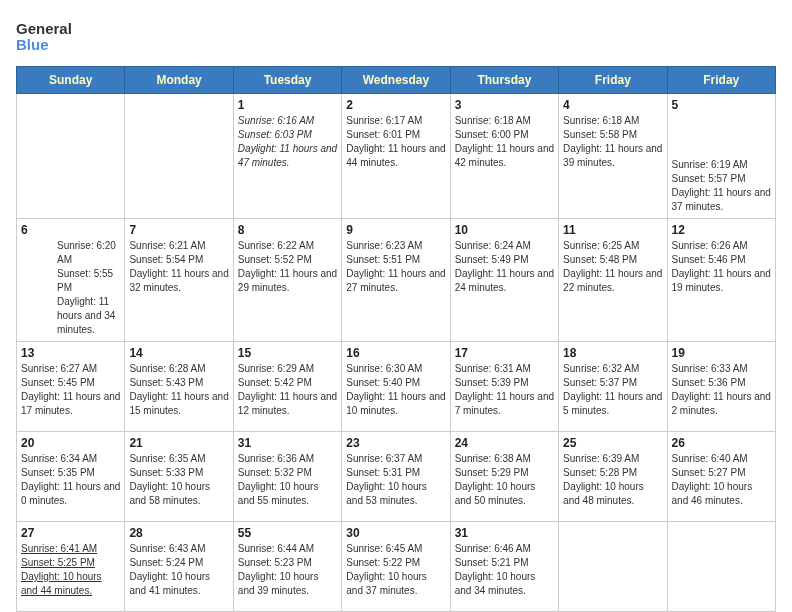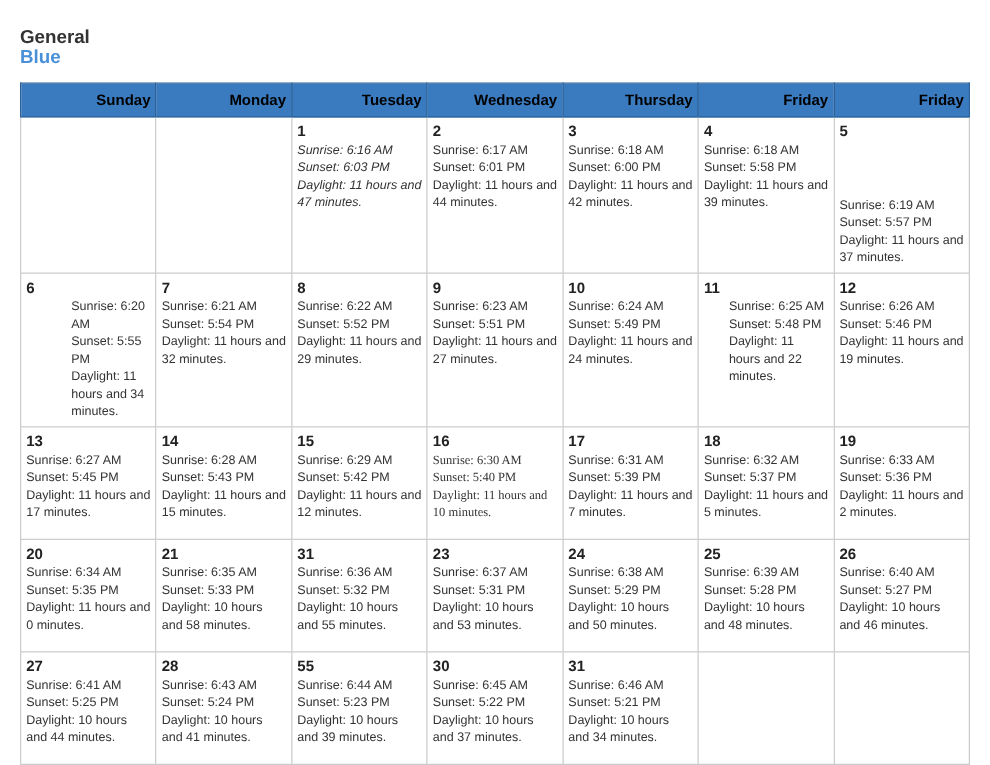--- a/index.html
+++ b/index.html
@@ -33,23 +33,23 @@
       font-size: 14px;
       color: #555;
     }
     .calendar-table {
       width: 100%;
       border-collapse: collapse;
       font-size: 10.5px;
     }
     .calendar-table thead th {
       background-color: #3a7abf;
-      color: #000000;
+      color: #fef9c3;
       padding: 6px 4px;
-      text-align: right;
+      text-align: center;
       font-size: 12px;
       font-weight: bold;
       border: 1px solid #2d6399;
     }
     .calendar-table tbody td {
       border: 1px solid #ccc;
       vertical-align: top;
       padding: 4px;
       min-height: 80px;
       height: 90px;
@@ -160,21 +160,21 @@
 Daylight: 11 hours and 27 minutes.</div>
         </td>
         <td>
           <div class="day-number">10</div>
           <div class="day-info" style="white-space: pre-line;">Sunrise: 6:24 AM
 Sunset: 5:49 PM
 Daylight: 11 hours and 24 minutes.</div>
         </td>
         <td>
           <div class="day-number">11</div>
-          <div class="day-info" style="white-space: pre-line; margin-left: 20px;">Sunrise: 6:25 AM
+          <div class="day-info" style="white-space: pre-line;">Sunrise: 6:25 AM
 Sunset: 5:48 PM
 Daylight: 11 hours and 22 minutes.</div>
         </td>
         <td>
           <div class="day-number">12</div>
           <div class="day-info" style="white-space: pre-line;">Sunrise: 6:26 AM
 Sunset: 5:46 PM
 Daylight: 11 hours and 19 minutes.</div>
         </td>
       </tr>
@@ -192,21 +192,21 @@
 Daylight: 11 hours and 15 minutes.</div>
         </td>
         <td>
           <div class="day-number">15</div>
           <div class="day-info" style="white-space: pre-line;">Sunrise: 6:29 AM
 Sunset: 5:42 PM
 Daylight: 11 hours and 12 minutes.</div>
         </td>
         <td>
           <div class="day-number">16</div>
-          <div class="day-info" style="white-space: pre-line; font-family: Liberation Serif, serif;">Sunrise: 6:30 AM
+          <div class="day-info" style="white-space: pre-line;">Sunrise: 6:30 AM
 Sunset: 5:40 PM
 Daylight: 11 hours and 10 minutes.</div>
         </td>
         <td>
           <div class="day-number">17</div>
           <div class="day-info" style="white-space: pre-line;">Sunrise: 6:31 AM
 Sunset: 5:39 PM
 Daylight: 11 hours and 7 minutes.</div>
         </td>
         <td>
@@ -262,21 +262,21 @@
         <td>
           <div class="day-number">26</div>
           <div class="day-info" style="white-space: pre-line;">Sunrise: 6:40 AM
 Sunset: 5:27 PM
 Daylight: 10 hours and 46 minutes.</div>
         </td>
       </tr>
       <tr>
         <td>
           <div class="day-number">27</div>
-          <div class="day-info" style="white-space: pre-line;">Sunrise: 6:41 AM
+          <div class="day-info" style="white-space: pre-line; text-decoration: underline;">Sunrise: 6:41 AM
 Sunset: 5:25 PM
 Daylight: 10 hours and 44 minutes.</div>
         </td>
         <td>
           <div class="day-number">28</div>
           <div class="day-info" style="white-space: pre-line;">Sunrise: 6:43 AM
 Sunset: 5:24 PM
 Daylight: 10 hours and 41 minutes.</div>
         </td>
         <td>

